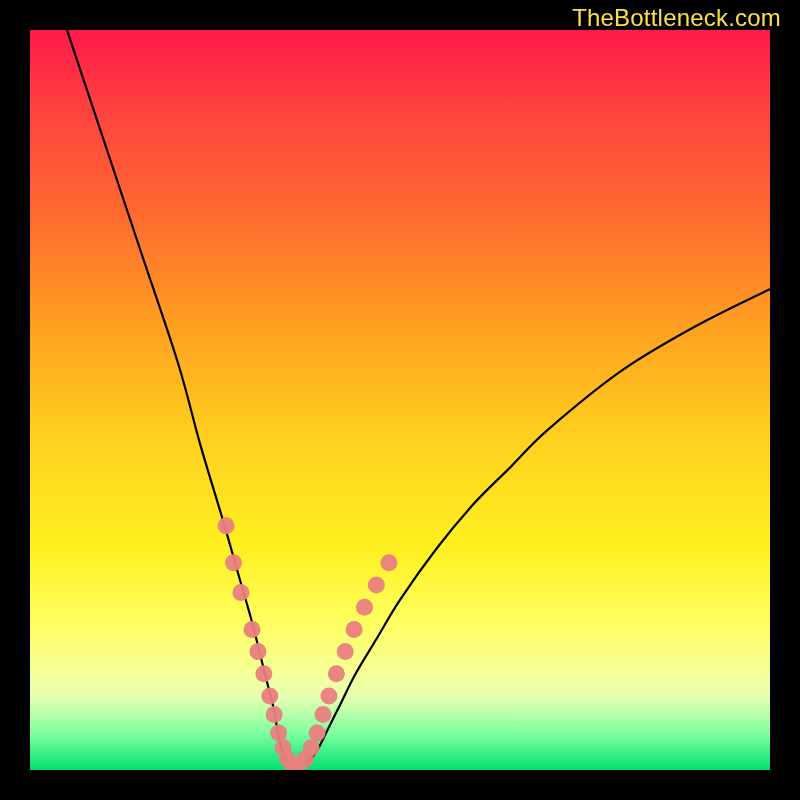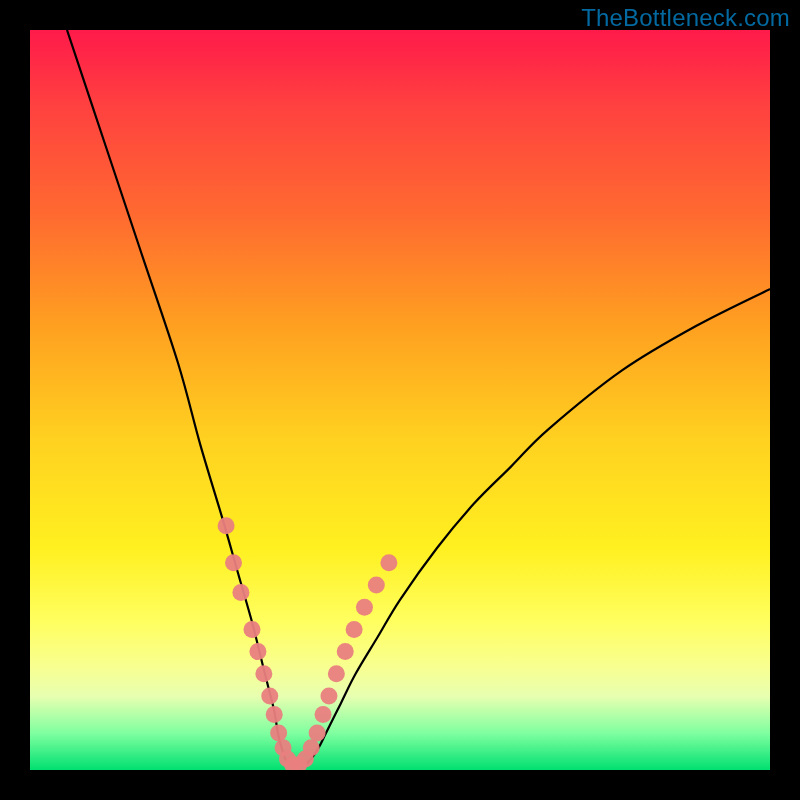--- a/index.html
+++ b/index.html
@@ -41,24 +41,24 @@
   svg.overlay {
     position: absolute;
     left: 0;
     top: 0;
     width: 740px;
     height: 740px;
   }
   .watermark {
     position: absolute;
     top: 4px;
-    right: 10px;
+    right: 19px;
     font-size: 24px;
     font-weight: 500;
-    color: #0369a1;
+    color: #fde047;
     letter-spacing: 0.2px;
   }
 </style>
 </head>
 <body>
 
 <div class="stage">
   <div class="watermark">TheBottleneck.com</div>
   <div class="plot-area">
     <svg class="overlay" viewBox="0 0 740 740" preserveAspectRatio="none">

